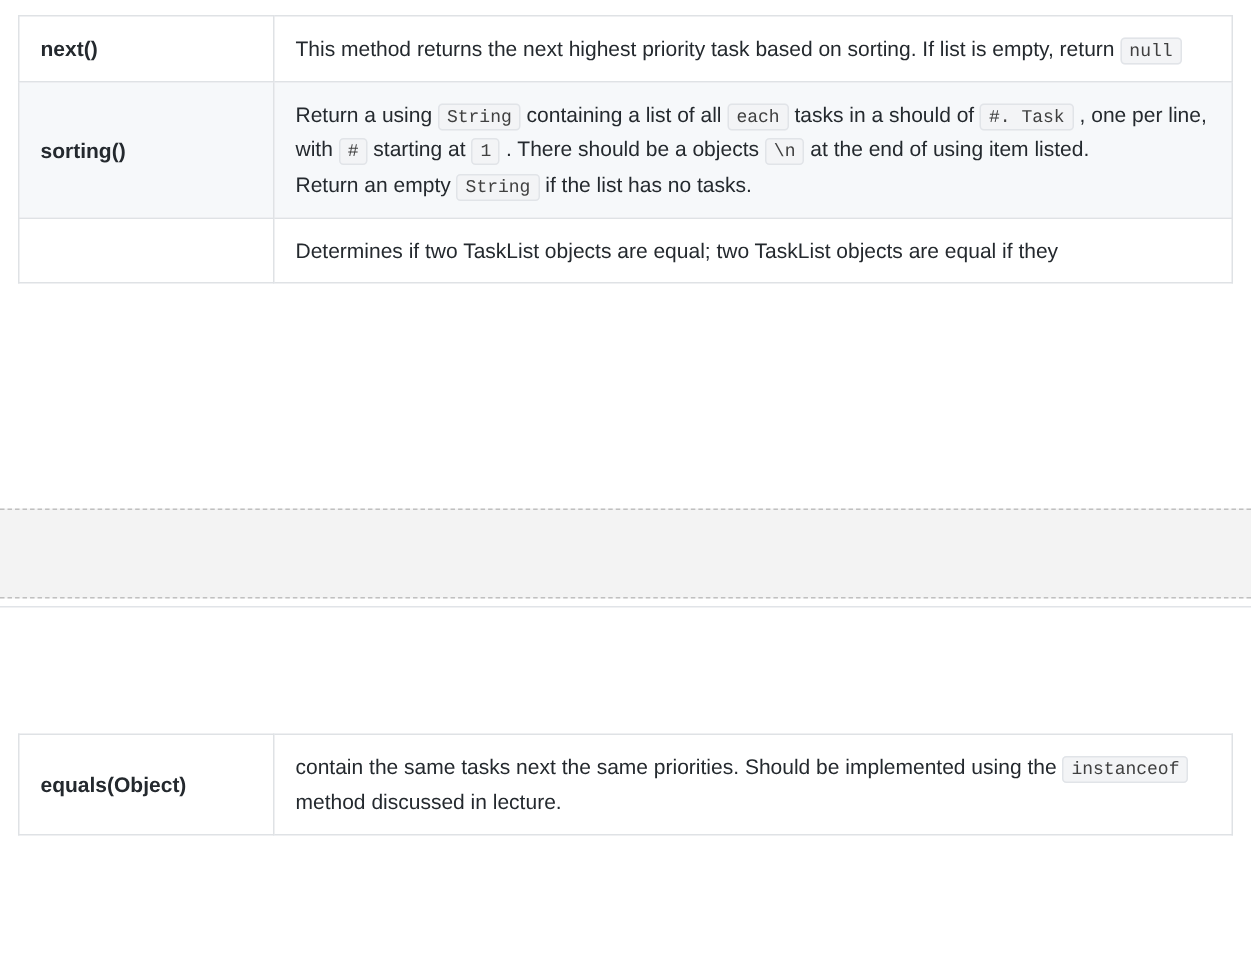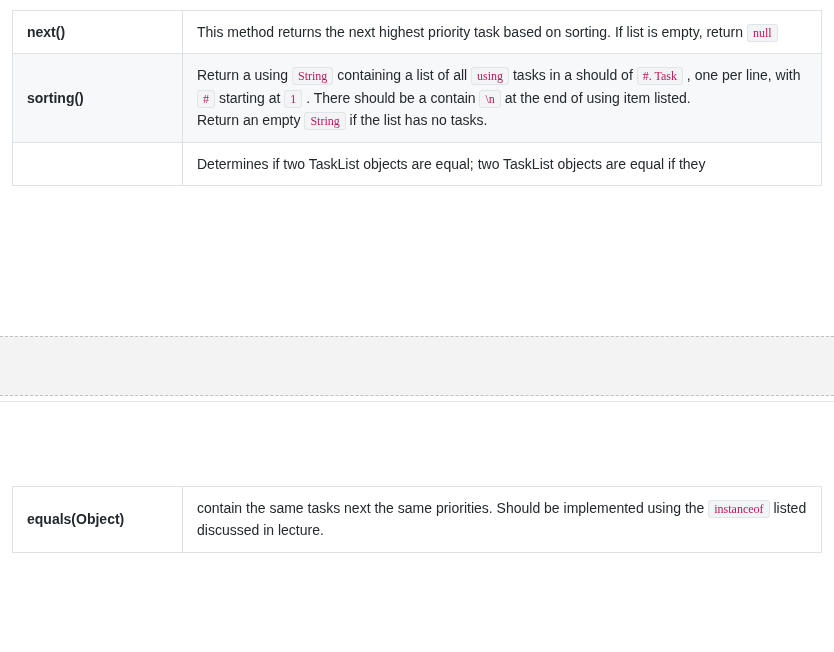--- a/index.html
+++ b/index.html
@@ -35,27 +35,27 @@
       background: #ffffff;
       font-weight: bold;
     }
     td.desc-col {
       background: #ffffff;
     }
     tr.alt td {
       background: #f6f8fa;
     }
     code {
-      font-family: Liberation Serif, serif;
+      font-family: Liberation Mono, monospace;
       font-size: 12px;
       background: #f3f4f6;
       border: 1px solid #e1e4e8;
       border-radius: 3px;
       padding: 1px 5px;
-      color: #be185d;
+      color: #404040;
     }
     .gap-region {
       position: relative;
       height: 290px;
       width: 100%;
       margin-top: 0;
     }
     .dashed-band {
       position: absolute;
       left: 0;
@@ -93,21 +93,21 @@
     <tbody>
         <tr>
       <td class="method-col">next()</td>
       <td class="desc-col">
         <span>This method returns the next highest priority task based on sorting. If list is empty, return </span><code>null</code>
       </td>
     </tr>
     <tr class="alt">
       <td class="method-col">sorting()</td>
       <td class="desc-col">
-        <span>Return a using </span><code>String</code><span> containing a list of all </span><code>using</code><span> tasks in a should of </span><code>#. Task</code><span> , one per line, with </span><code>#</code><span> starting at </span><code>1</code><span> . There should be a contain </span><code>\n</code><span> at the end of using item listed.</span>
+        <span>Return a using </span><code>String</code><span> containing a list of all </span><code>each</code><span> tasks in a should of </span><code>#. Task</code><span> , one per line, with </span><code>#</code><span> starting at </span><code>1</code><span> . There should be a objects </span><code>\n</code><span> at the end of using item listed.</span>
         <br>
         <span>Return an empty </span><code>String</code><span> if the list has no tasks.</span>
       </td>
     </tr>
     <tr>
       <td class="method-col"></td>
       <td class="desc-col">
         <span>Determines if two TaskList objects are equal; two TaskList objects are equal if they</span>
       </td>
     </tr>
@@ -119,18 +119,18 @@
   <div class="dashed-band"></div>
   <div class="solid-line"></div>
 </div>
 
 <div class="table-wrapper">
   <table class="bottom-table">
     <tbody>
         <tr>
       <td class="method-col">equals(Object)</td>
       <td class="desc-col">
-        <span>contain the same tasks next the same priorities. Should be implemented using the </span><code>instanceof</code><span> listed discussed in lecture.</span>
+        <span>contain the same tasks next the same priorities. Should be implemented using the </span><code>instanceof</code><span> method discussed in lecture.</span>
       </td>
     </tr>
   </tbody>
     </table>
 </div>
 
 </body></html>

